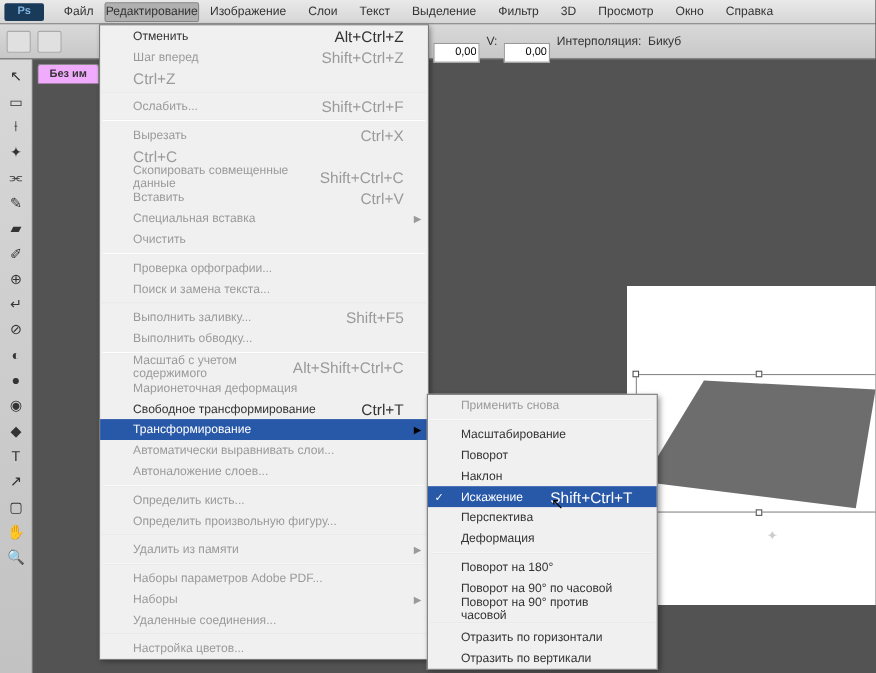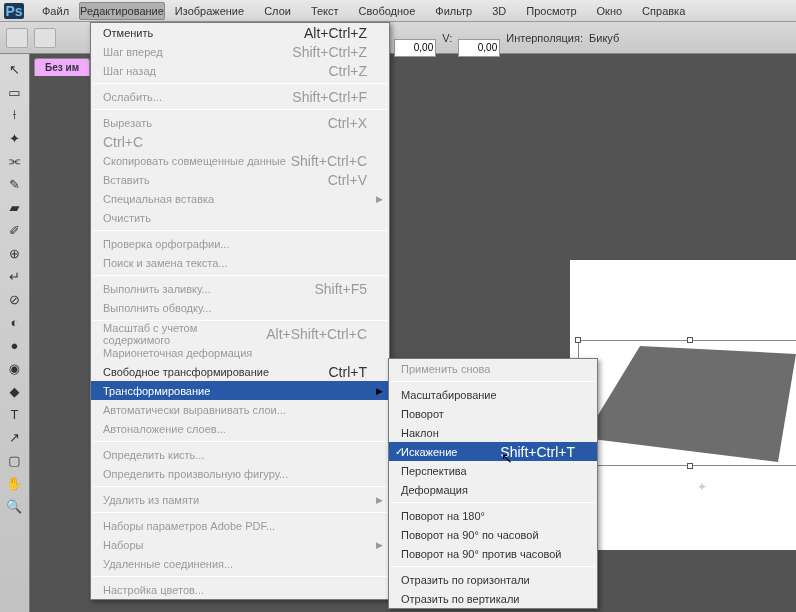--- a/index.html
+++ b/index.html
@@ -1,37 +1,37 @@
 <!DOCTYPE html>
 <html><head>
 <meta charset="utf-8">
 <style>
 * { margin: 0; padding: 0; box-sizing: border-box; font-family: "Segoe UI", Tahoma, sans-serif; font-size: 11px; }
 body { width: 796px; height: 612px; background: #535353; overflow: hidden; position: relative; }
 .menubar { display: flex; align-items: center; height: 22px; background: linear-gradient(#e9e9e9, #d6d6d6); border-bottom: 1px solid #999; padding-left: 4px; }
-.ps-logo { width: 20px; height: 16px; background: #1a3a5a; color: #7fb4e0; font-weight: bold; font-size: 14px; display: flex; align-items: center; justify-content: center; border-radius: 2px; margin-right: 8px; }
+.ps-logo { width: 36px; height: 16px; background: #1a3a5a; color: #7fb4e0; font-weight: bold; font-size: 10px; display: flex; align-items: center; justify-content: center; border-radius: 2px; margin-right: 8px; }
 .menu-item { padding: 3px 10px; cursor: default; color: #333; }
 .menu-item.active { background: #b0b0b0; border: 1px solid #888; border-radius: 2px; padding: 2px 0; }
 .optionsbar { display: flex; align-items: center; height: 32px; background: linear-gradient(#d9d9d9, #c8c8c8); border-bottom: 1px solid #888; padding-left: 6px; gap: 6px; }
 .opt-icon { width: 22px; height: 20px; background: #e0e0e0; border: 1px solid #aaa; border-radius: 2px; }
 .opt-label { color: #333; font-size: 11px; }
 .opt-input { width: 42px; height: 18px; border: 1px solid #999; background: #fff; font-size: 10px; text-align: right; padding-right: 2px; margin-top: 20px; }
 .workspace { position: absolute; top: 54px; left: 0; right: 0; bottom: 0; display: flex; }
 .toolbox { width: 30px; background: linear-gradient(#d8d8d8, #c2c2c2); border-right: 1px solid #777; display: flex; flex-direction: column; padding-top: 4px; gap: 1px; }
 .tool { width: 24px; height: 22px; margin: 0 auto; display: flex; align-items: center; justify-content: center; cursor: pointer; color: #333; font-size: 13px; }
 .tabstrip { position: absolute; top: 54px; left: 30px; height: 22px; display: flex; align-items: flex-end; padding-left: 4px; }
 .tab { background: #f0abfc; border: 1px solid #888; border-bottom: none; padding: 3px 10px; border-radius: 3px 3px 0 0; color: #333; font-size: 10px; font-weight: bold; }
 .canvas-area { position: absolute; top: 76px; left: 30px; right: 0; bottom: 0; background: #535353; }
 .canvas { position: absolute; top: 130px; left: 540px; width: 256px; height: 290px; background: #fff; }
 .shape { position: absolute; top: 82px; left: 10px; width: 220px; height: 120px; }
 .shape svg { position: absolute; top: 0; left: 0; }
 .bbox { position: absolute; top: 80px; left: 8px; width: 224px; height: 126px; border: 1px solid #888; }
 .handle { position: absolute; width: 6px; height: 6px; background: #fff; border: 1px solid #555; }
 .dropdown { position: absolute; top: 22px; left: 90px; width: 300px; background: #f0f0f0; border: 1px solid #7a7a7a; box-shadow: 2px 2px 5px rgba(0,0,0,0.4); }
-.dd-item { display: flex; align-items: center; height: 19px; padding: 0 22px 0 12px; cursor: default; position: relative; }
+.dd-item { display: flex; align-items: center; height: 19px; padding: 0 22px 0 30px; cursor: default; position: relative; }
 .dd-item.disabled { color: #9a9a9a; }
 .dd-item .label { flex: 1; color: #333; }
 .dd-item.disabled .label { color: #9a9a9a; }
 .dd-item .shortcut { color: #333; font-size: 14px; }
 .dd-item.disabled .shortcut { color: #9a9a9a; }
 .dd-item.highlighted { background: #2858a8; }
 .dd-item.highlighted .label, .dd-item.highlighted .shortcut { color: #fff; }
 .dd-sep { height: 1px; background: #c0c0c0; margin: 3px 2px; border-bottom: 1px solid #fff; }
 .dd-arrow { position: absolute; right: 6px; font-size: 9px; }
 .submenu { position: absolute; top: 358px; left: 388px; width: 210px; background: #f0f0f0; border: 1px solid #7a7a7a; box-shadow: 2px 2px 5px rgba(0,0,0,0.4); }
@@ -43,21 +43,21 @@
 <body>
 
 <div class="menubar">
   <div class="ps-logo">Ps</div>
   <div id="menubar-items" style="display: flex;">
       <div class="menu-item">Файл</div>
       <div class="menu-item active">Редактирование</div>
       <div class="menu-item">Изображение</div>
       <div class="menu-item">Слои</div>
       <div class="menu-item">Текст</div>
-      <div class="menu-item">Свободное</div>
+      <div class="menu-item">Выделение</div>
       <div class="menu-item">Фильтр</div>
       <div class="menu-item">3D</div>
       <div class="menu-item">Просмотр</div>
       <div class="menu-item">Окно</div>
       <div class="menu-item">Справка</div>
     </div>
 </div>
 
 <div class="optionsbar">
   <div class="opt-icon"></div>
@@ -126,21 +126,20 @@
 <div class="dropdown" id="edit-menu">
     <div class="dd-item">
       <span class="label">Отменить</span>
       <span class="shortcut">Alt+Ctrl+Z</span>
     </div>
     <div class="dd-item disabled">
       <span class="label">Шаг вперед</span>
       <span class="shortcut">Shift+Ctrl+Z</span>
     </div>
     <div class="dd-item disabled">
-      <span class="label">Шаг назад</span>
       <span class="shortcut">Ctrl+Z</span>
     </div>
     <div class="dd-sep"></div>
     <div class="dd-item disabled">
       <span class="label">Ослабить...</span>
       <span class="shortcut">Shift+Ctrl+F</span>
     </div>
     <div class="dd-sep"></div>
     <div class="dd-item disabled">
       <span class="label">Вырезать</span>

